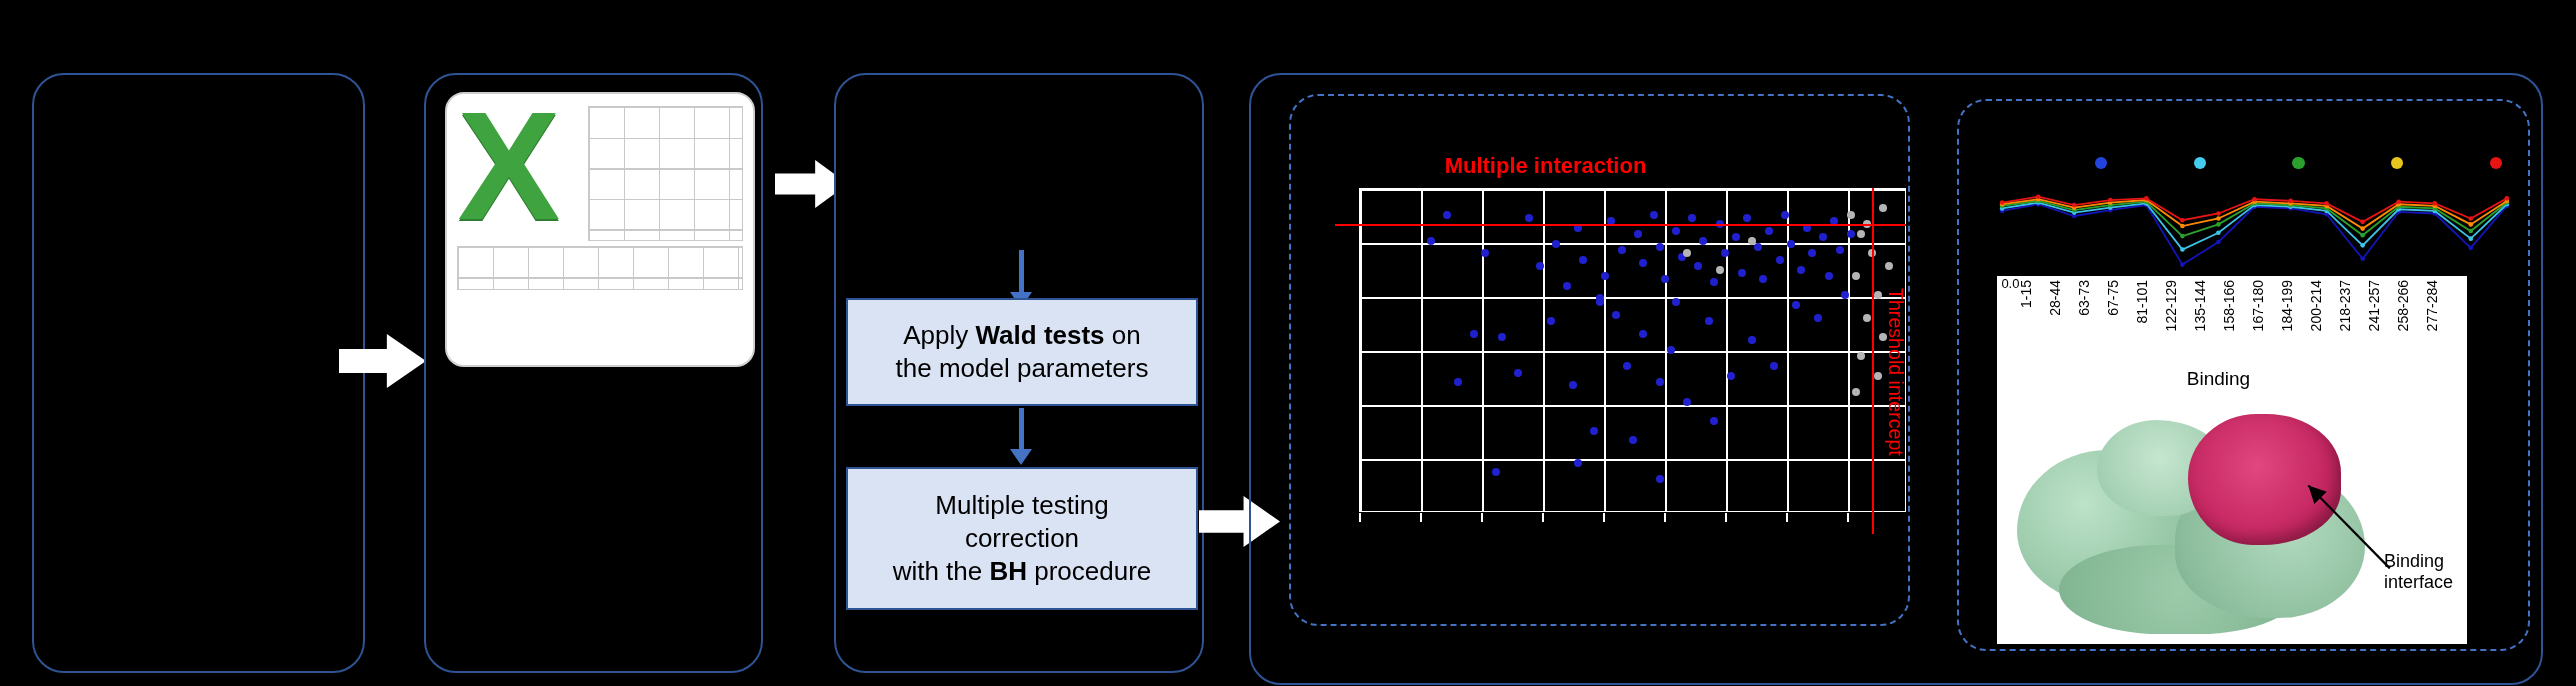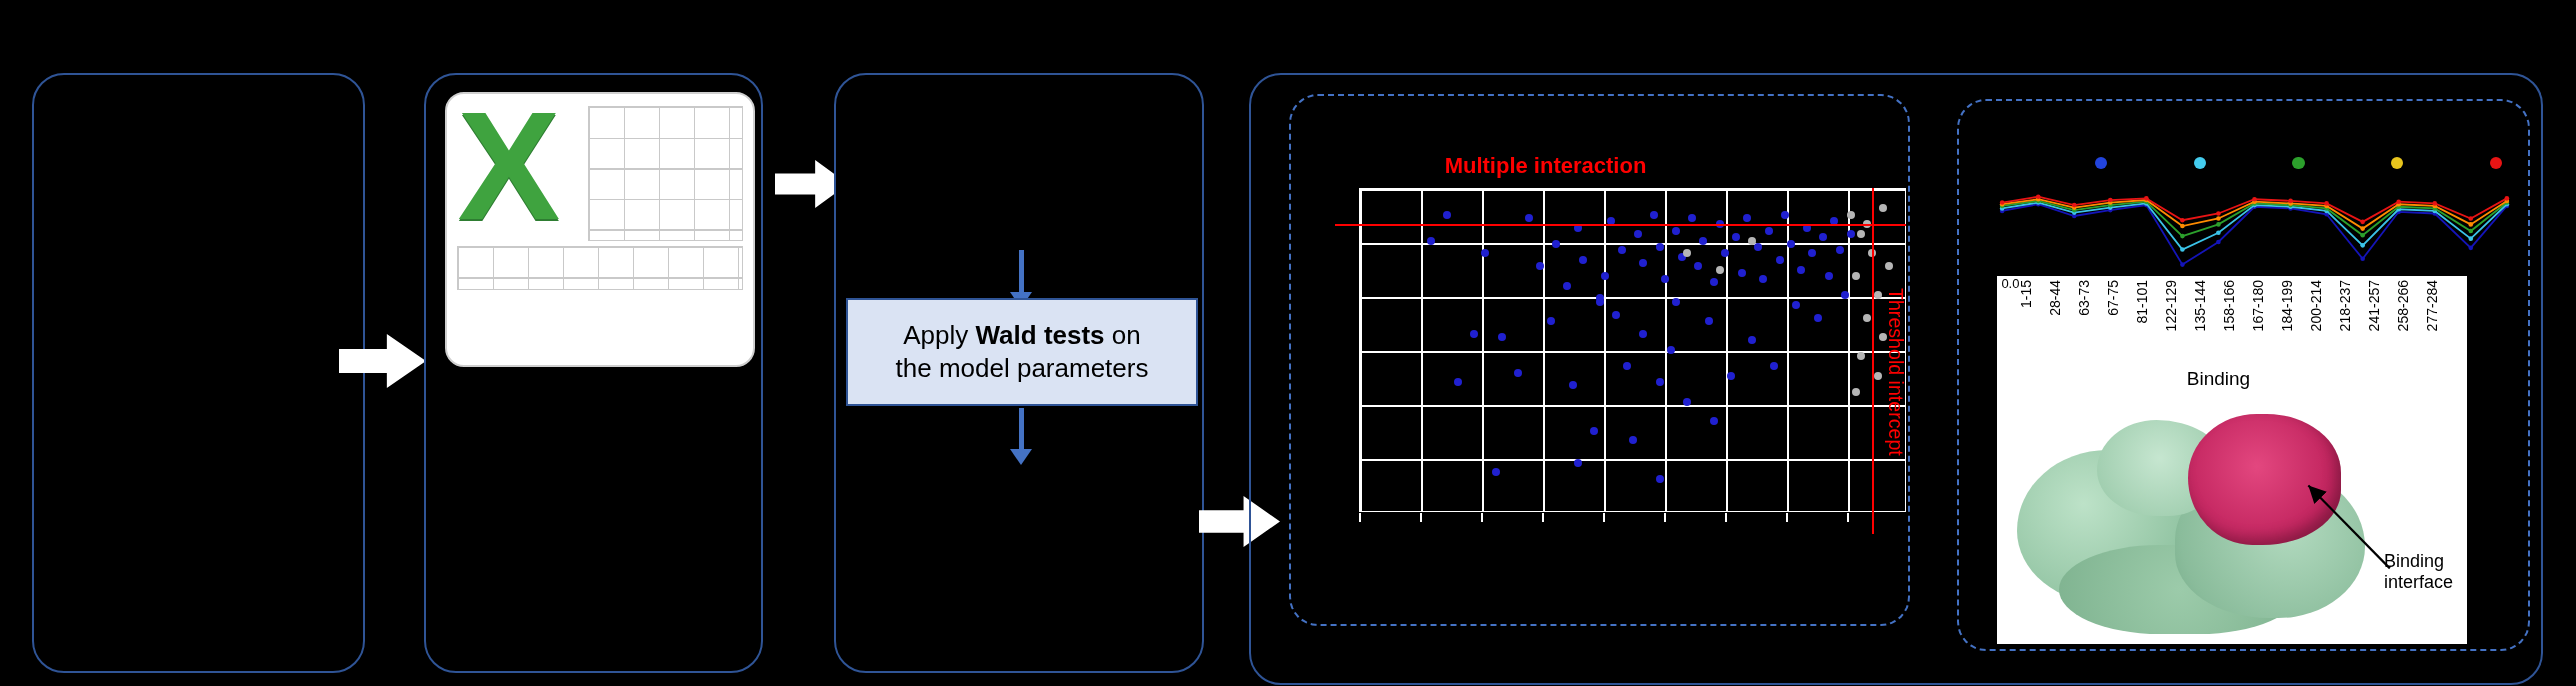--- a/index.html
+++ b/index.html
@@ -133,20 +133,25 @@
     <div class="shaft"></div>
     <div class="head"></div>
   </div>
   <div class="step-box" id="step-box-2">
     <div><span>Apply </span><b>Wald tests</b><span> on
 the model parameters</span></div>
   </div>
   <div class="v-arrow" id="step-arrow-2">
     <div class="shaft"></div>
     <div class="head"></div>
+  </div>
+  <div class="step-box" id="step-box-3">
+    <div><span>Multiple testing
+correction
+with the </span><b>BH</b><span> procedure</span></div>
   </div>
 
   <div class="block-arrow" id="flow-arrow-3"></div>
 
   <div id="results-box"></div>
 
   <div class="dashed-panel" id="volcano-panel"></div>
   <div id="volcano-title">Multiple interaction</div>
   <div id="volcano-plot">
       <div class="dot" style="left: 13%; top: 16%; background: rgb(32, 32, 208);"></div>

